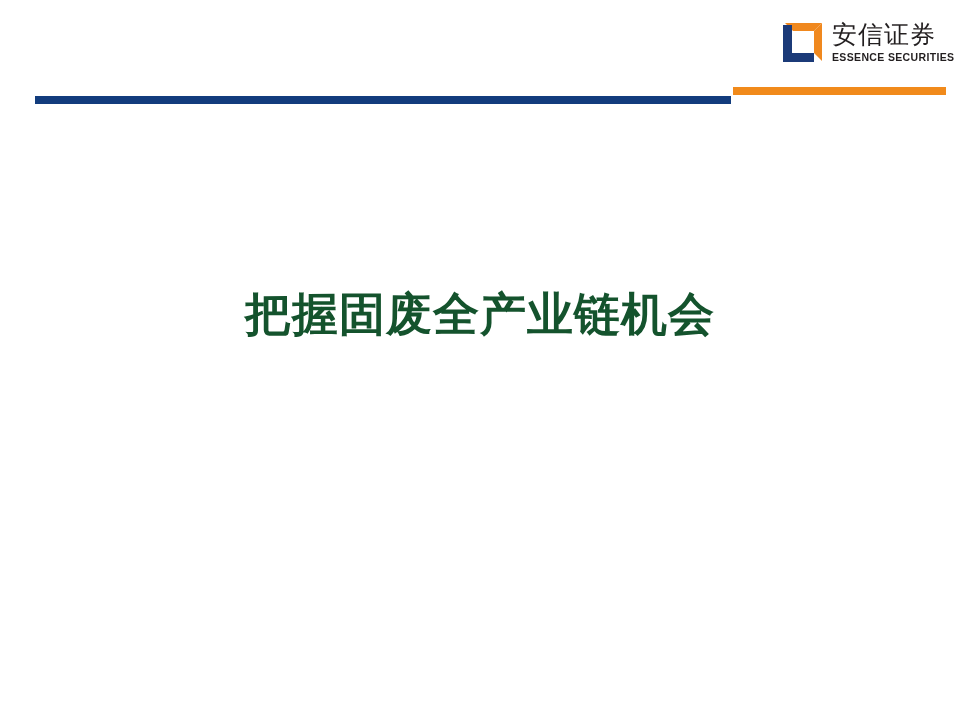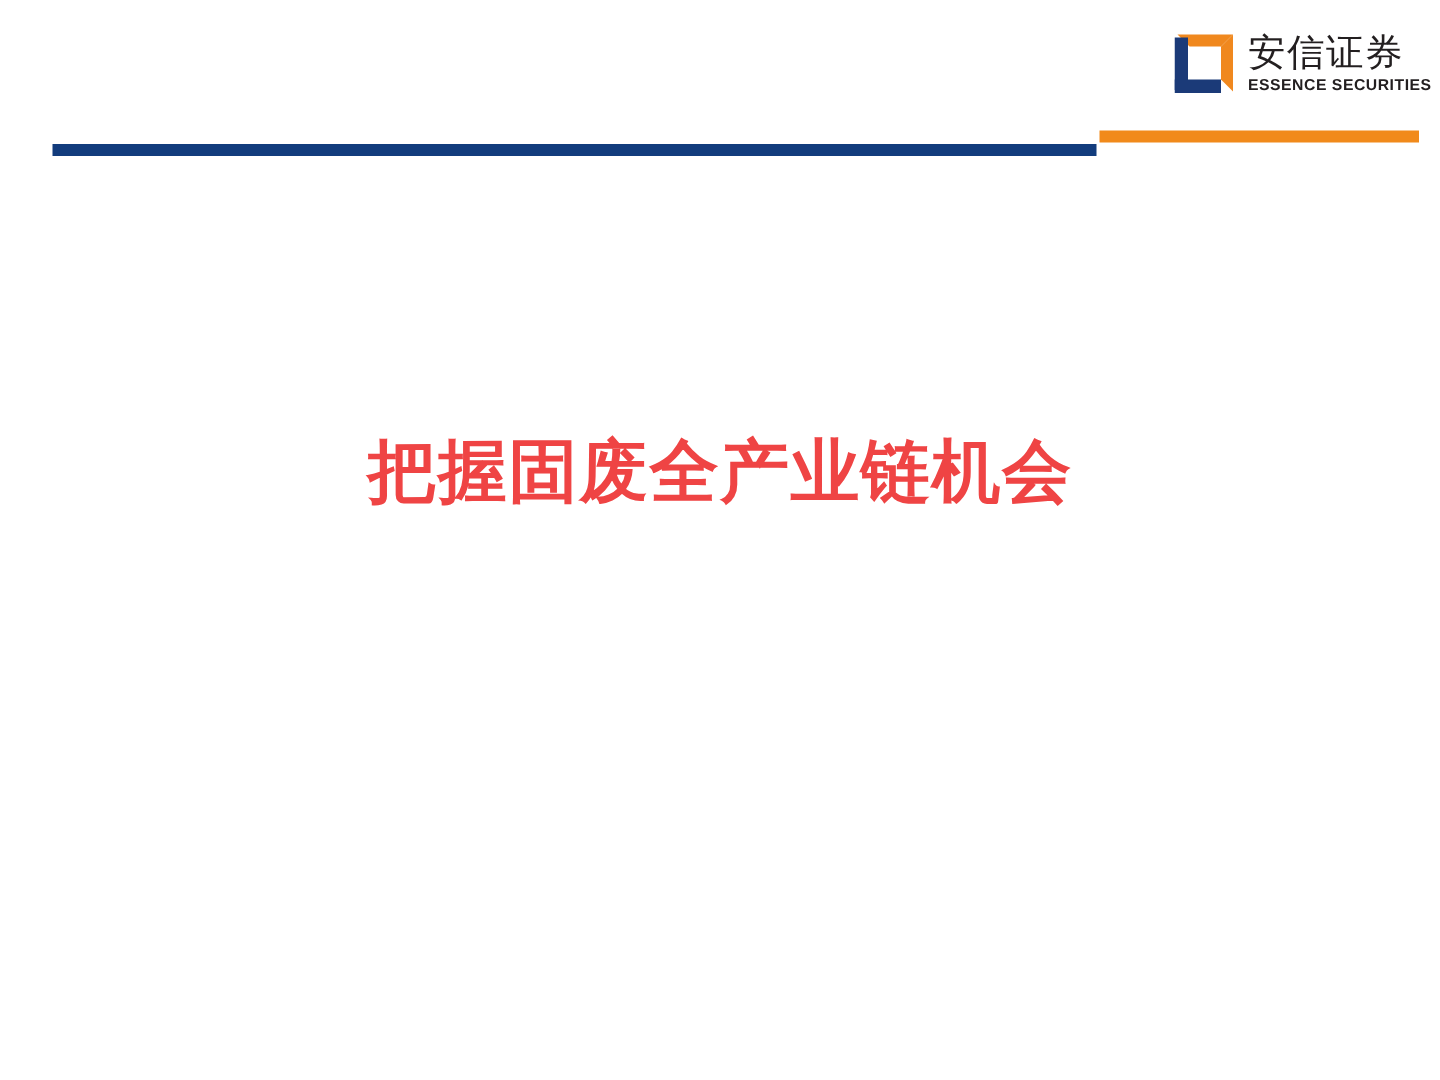--- a/index.html
+++ b/index.html
@@ -93,21 +93,21 @@
     width: 960px;
     text-align: center;
   }
   .slide-title {
     display: inline-block;
     font-family: "DejaVu Sans", "Liberation Sans", sans-serif;
     font-weight: 700;
     font-size: 46px;
     line-height: 56px;
     letter-spacing: 1px;
-    color: #ef4444;
+    color: #14532d;
     white-space: nowrap;
   }
 </style>
 </head>
 <body>
 
 <div class="slide">
 
   <div class="brand-lockup">
 

